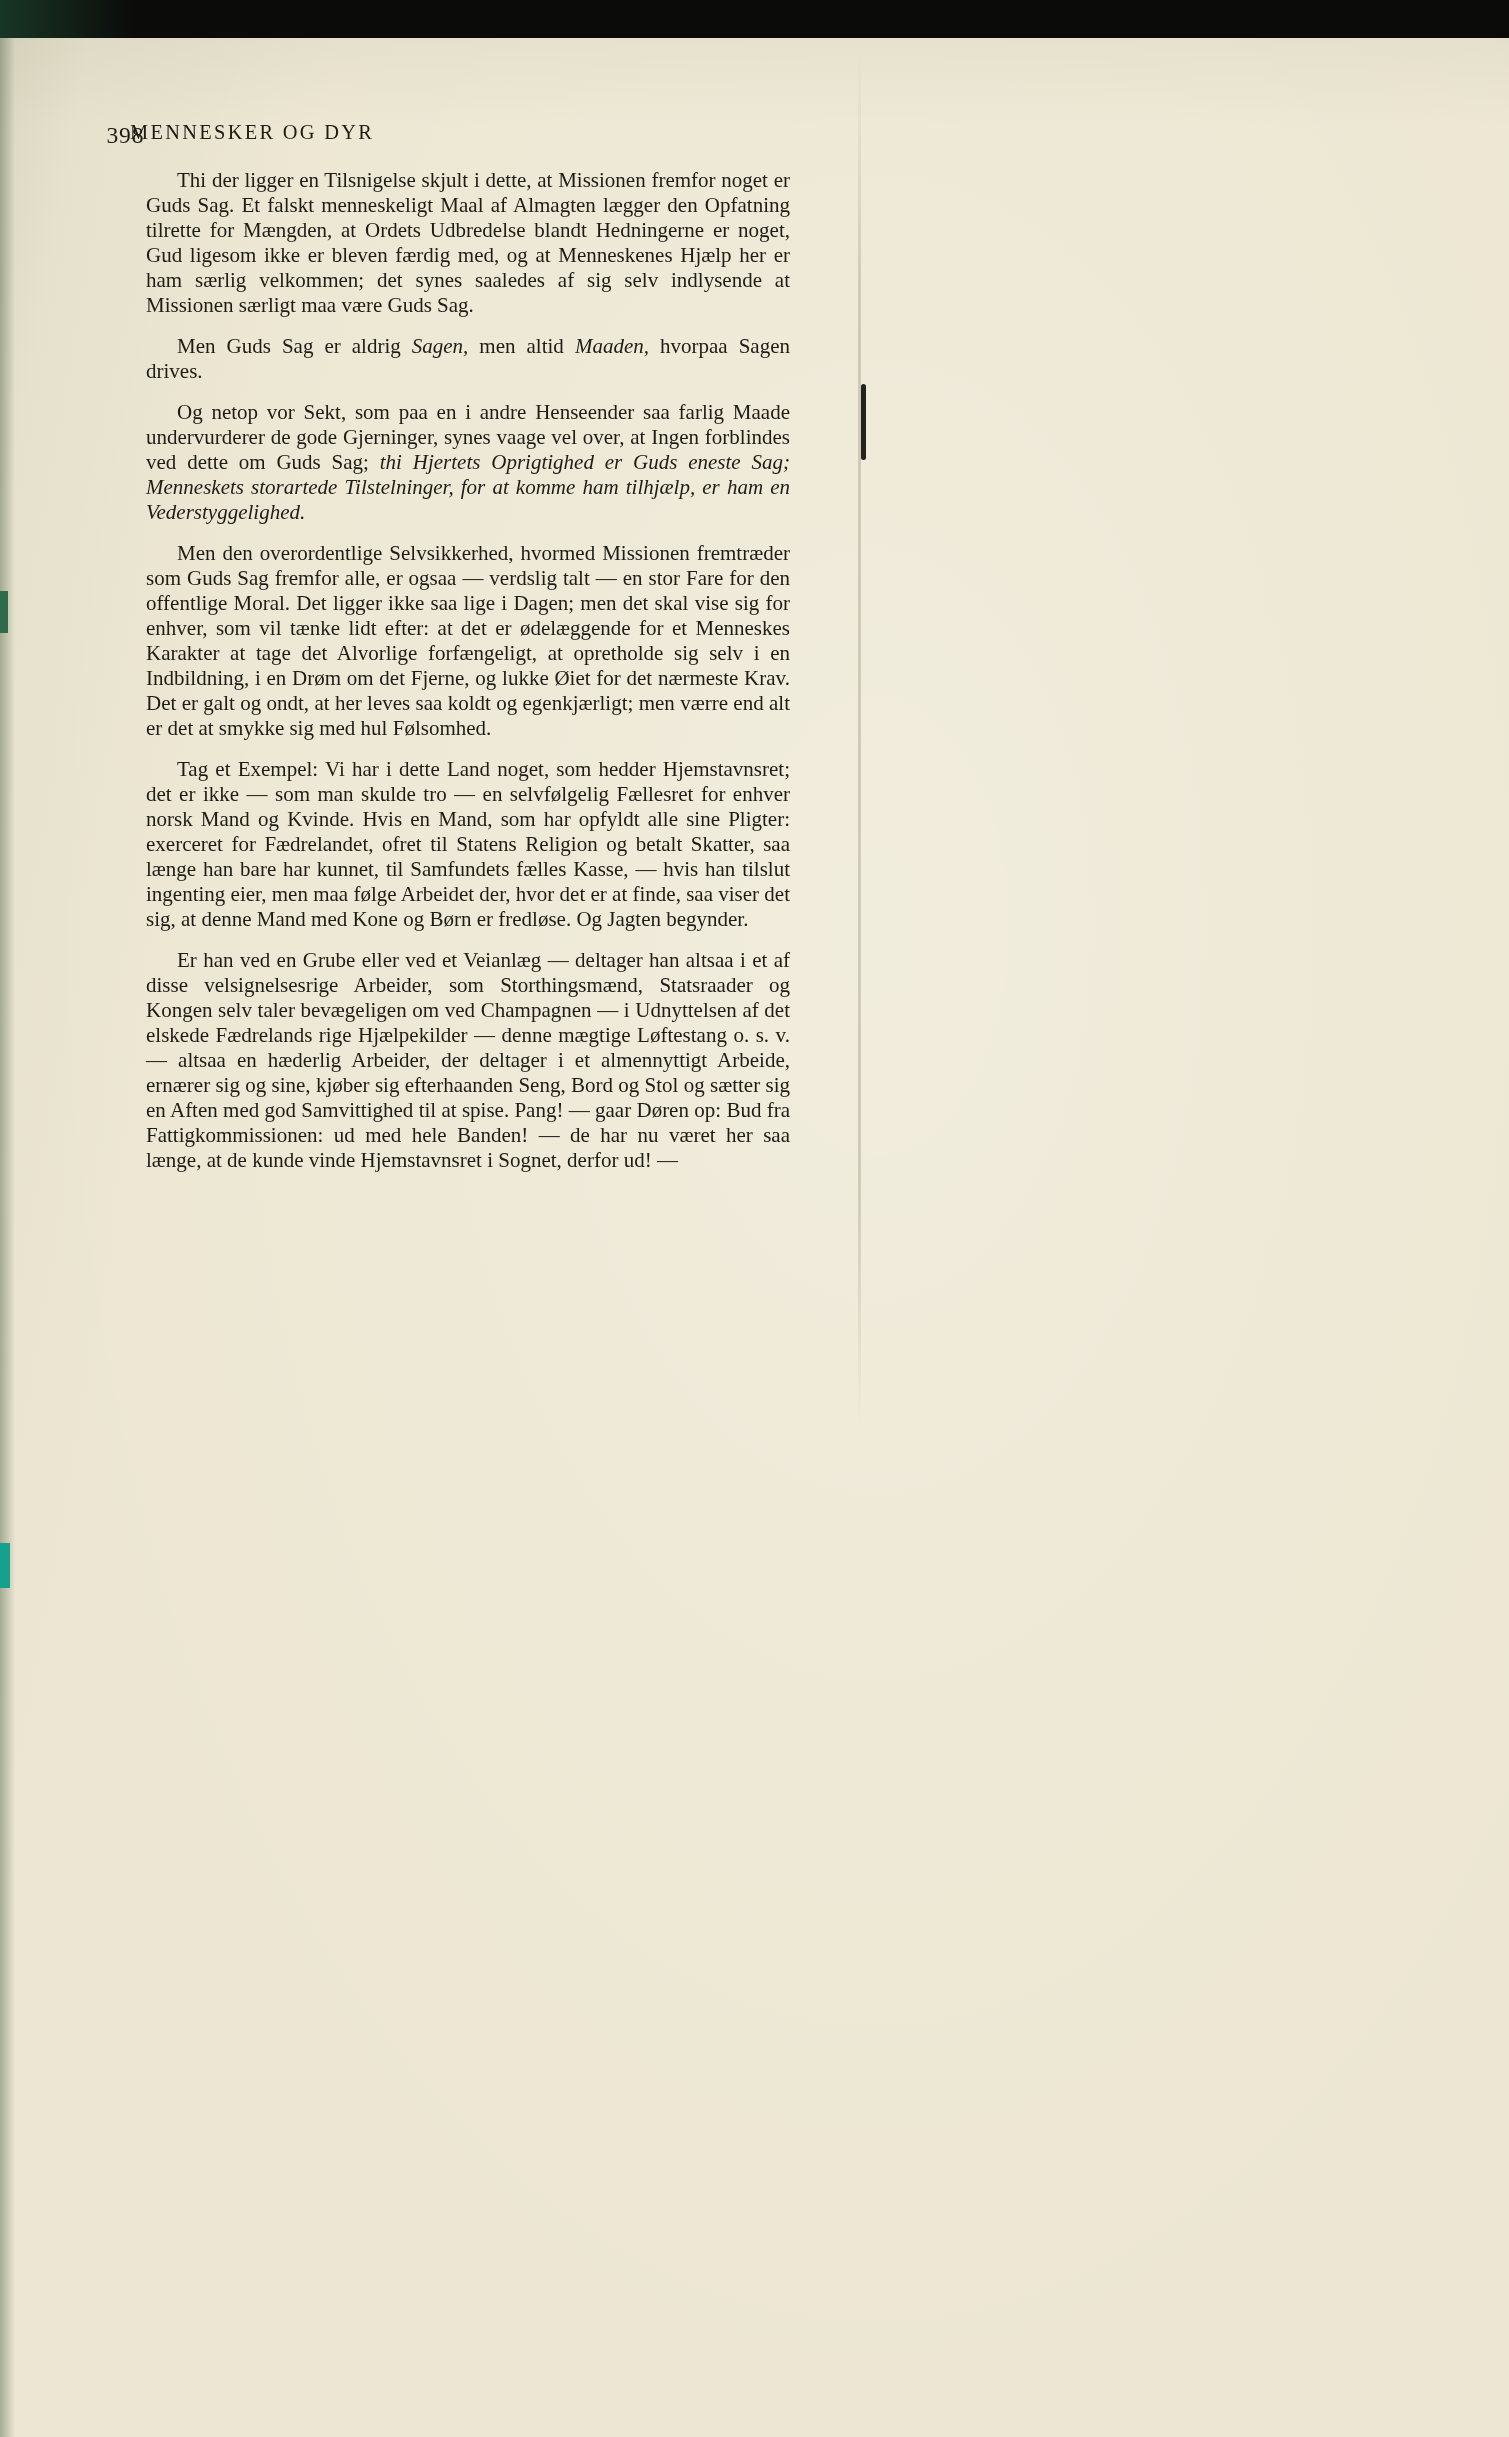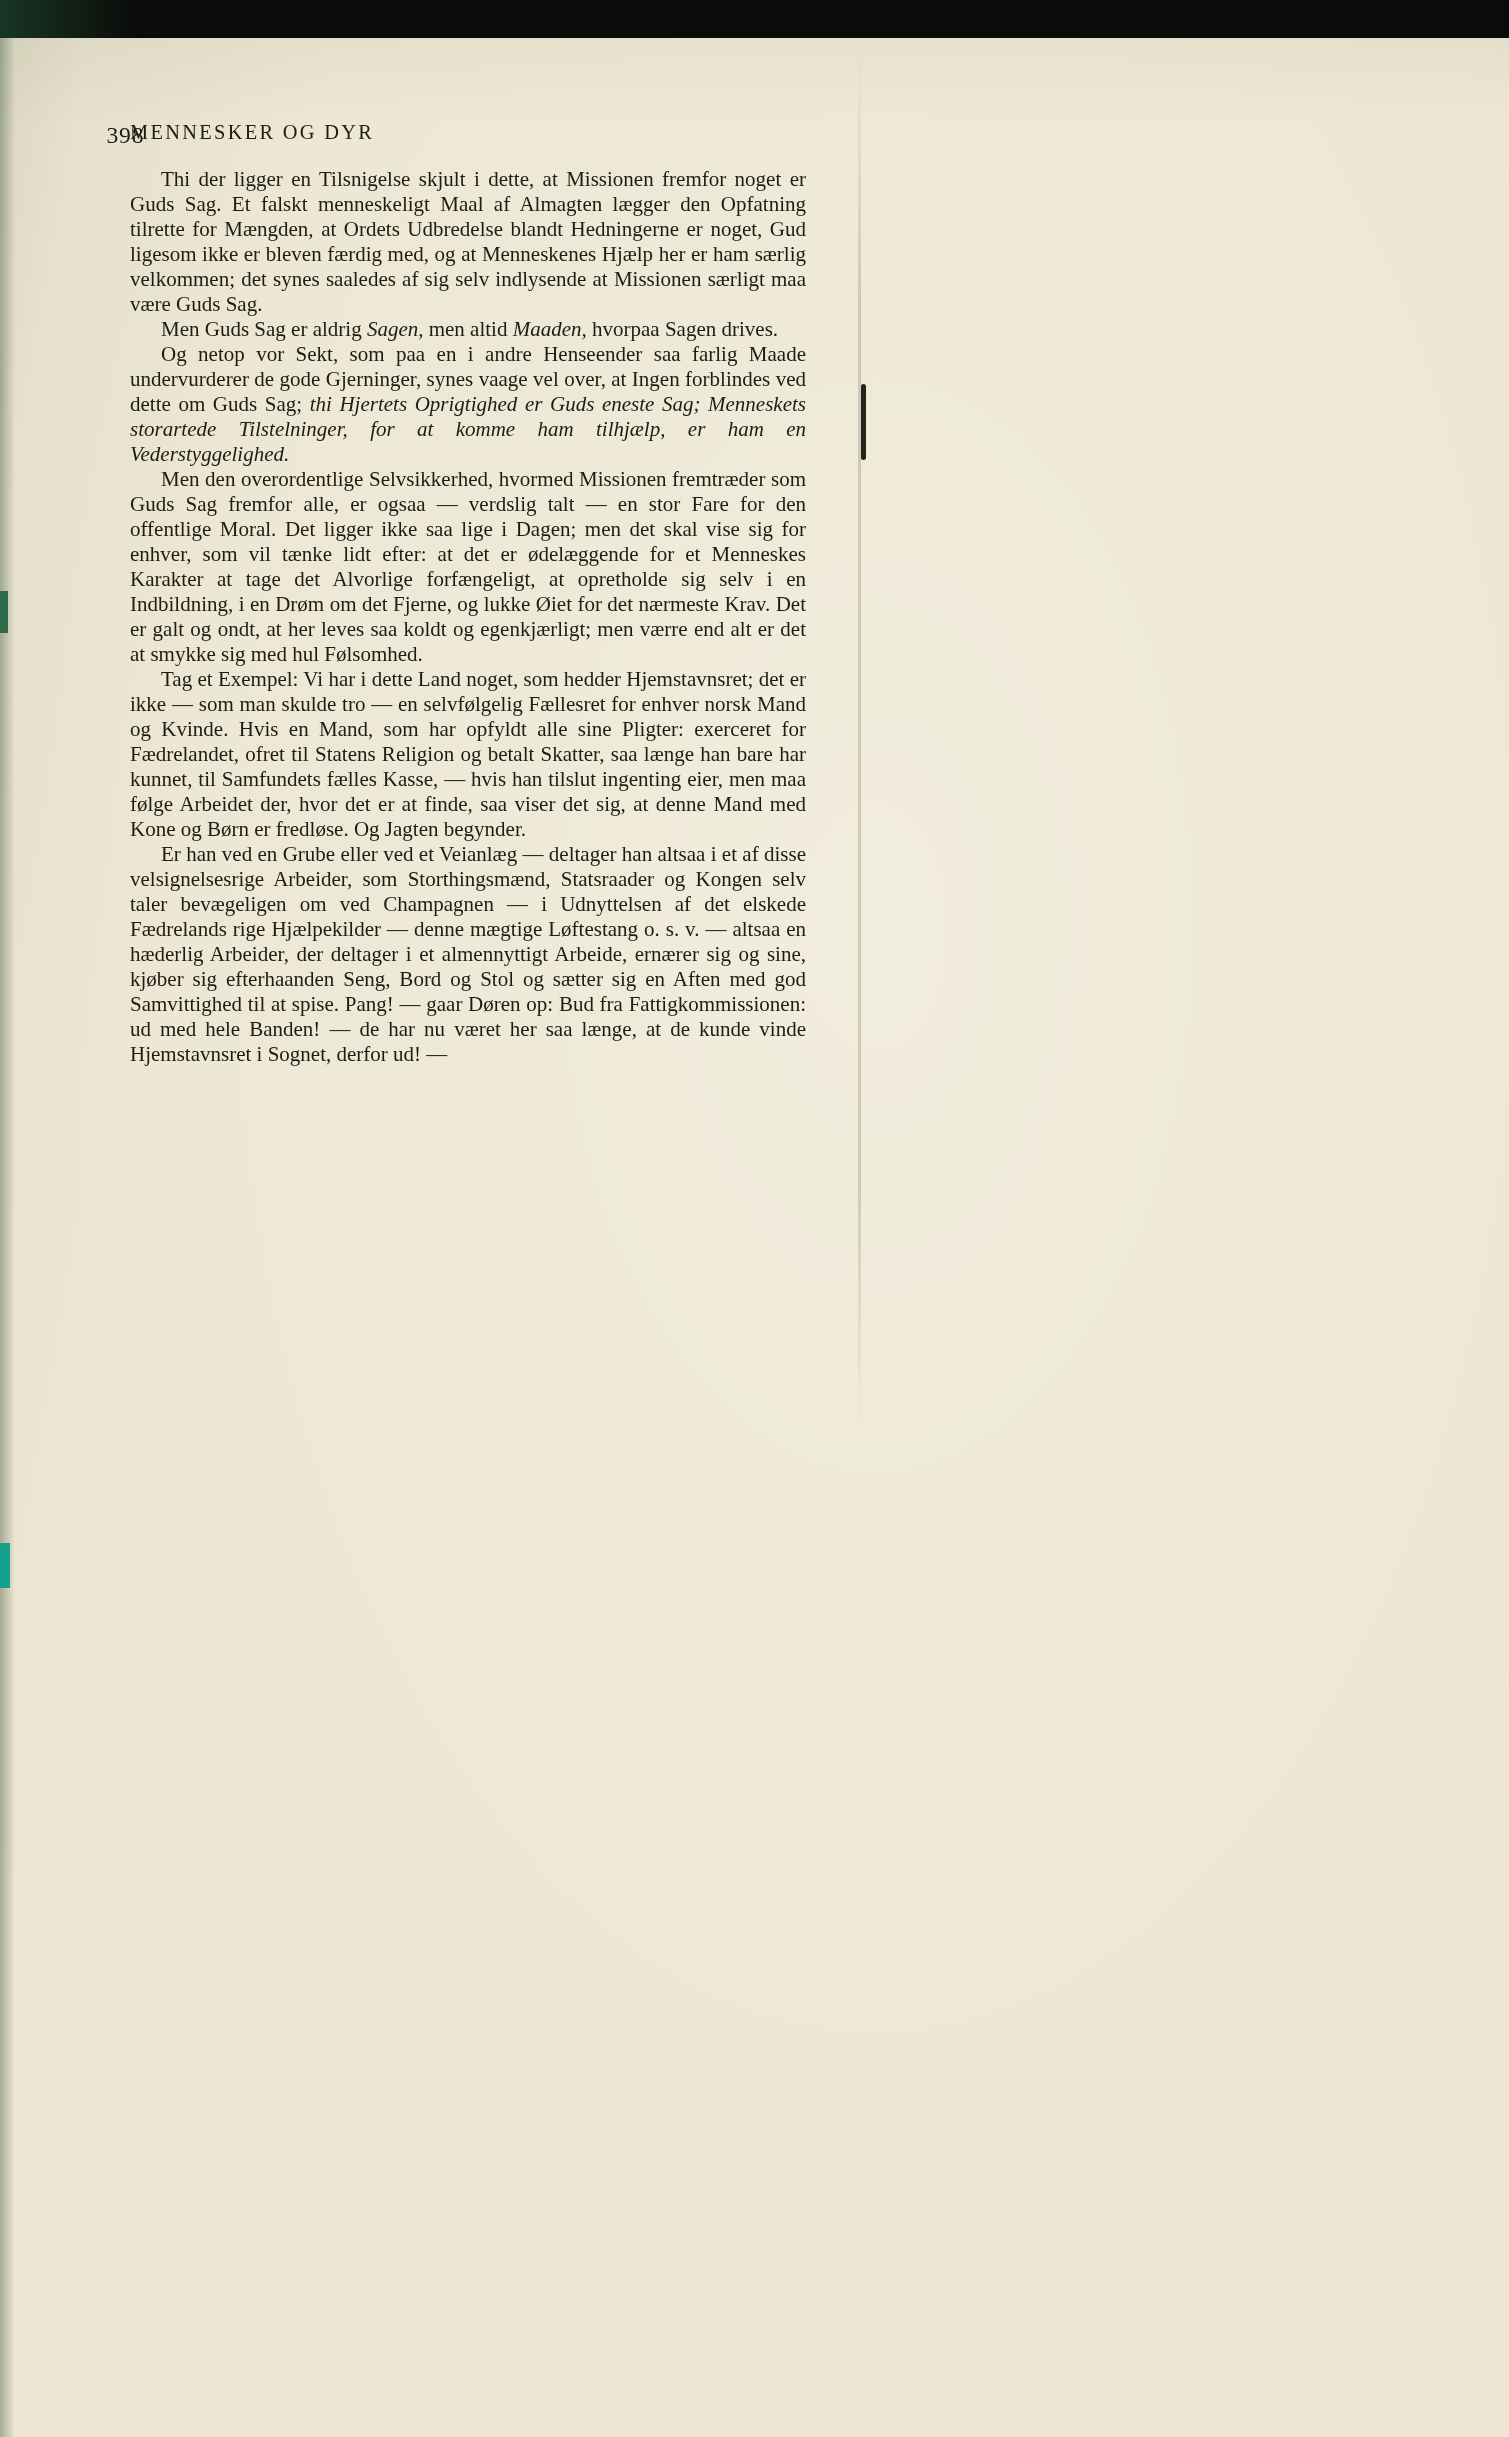--- a/index.html
+++ b/index.html
@@ -62,21 +62,21 @@
     font-size: 20.4px;
     letter-spacing: 2.3px;
   }
   .page-body {
     margin-top: 14.5px;
     font-size: 21px;
     line-height: 25px;
     text-align: justify;
     text-justify: inter-word;
   }
-  .para { margin: 0; text-indent: 31px; }
+  .para { margin: 16px; text-indent: 31px; }
   .para em { font-style: italic; }
 </style>
 </head>
 <body>
 
 <div class="canvas" style="--paper: #ece6d2; --ink: #1d1c15; --top-bar: #0b0b09; --mark-dark: #23231c; --mark-green: #2f6b4a; --mark-teal: #16a08e;">
   <div class="paper-shade"></div>
 
   <div class="top-bar"></div>
   <div class="top-left-green"></div>

